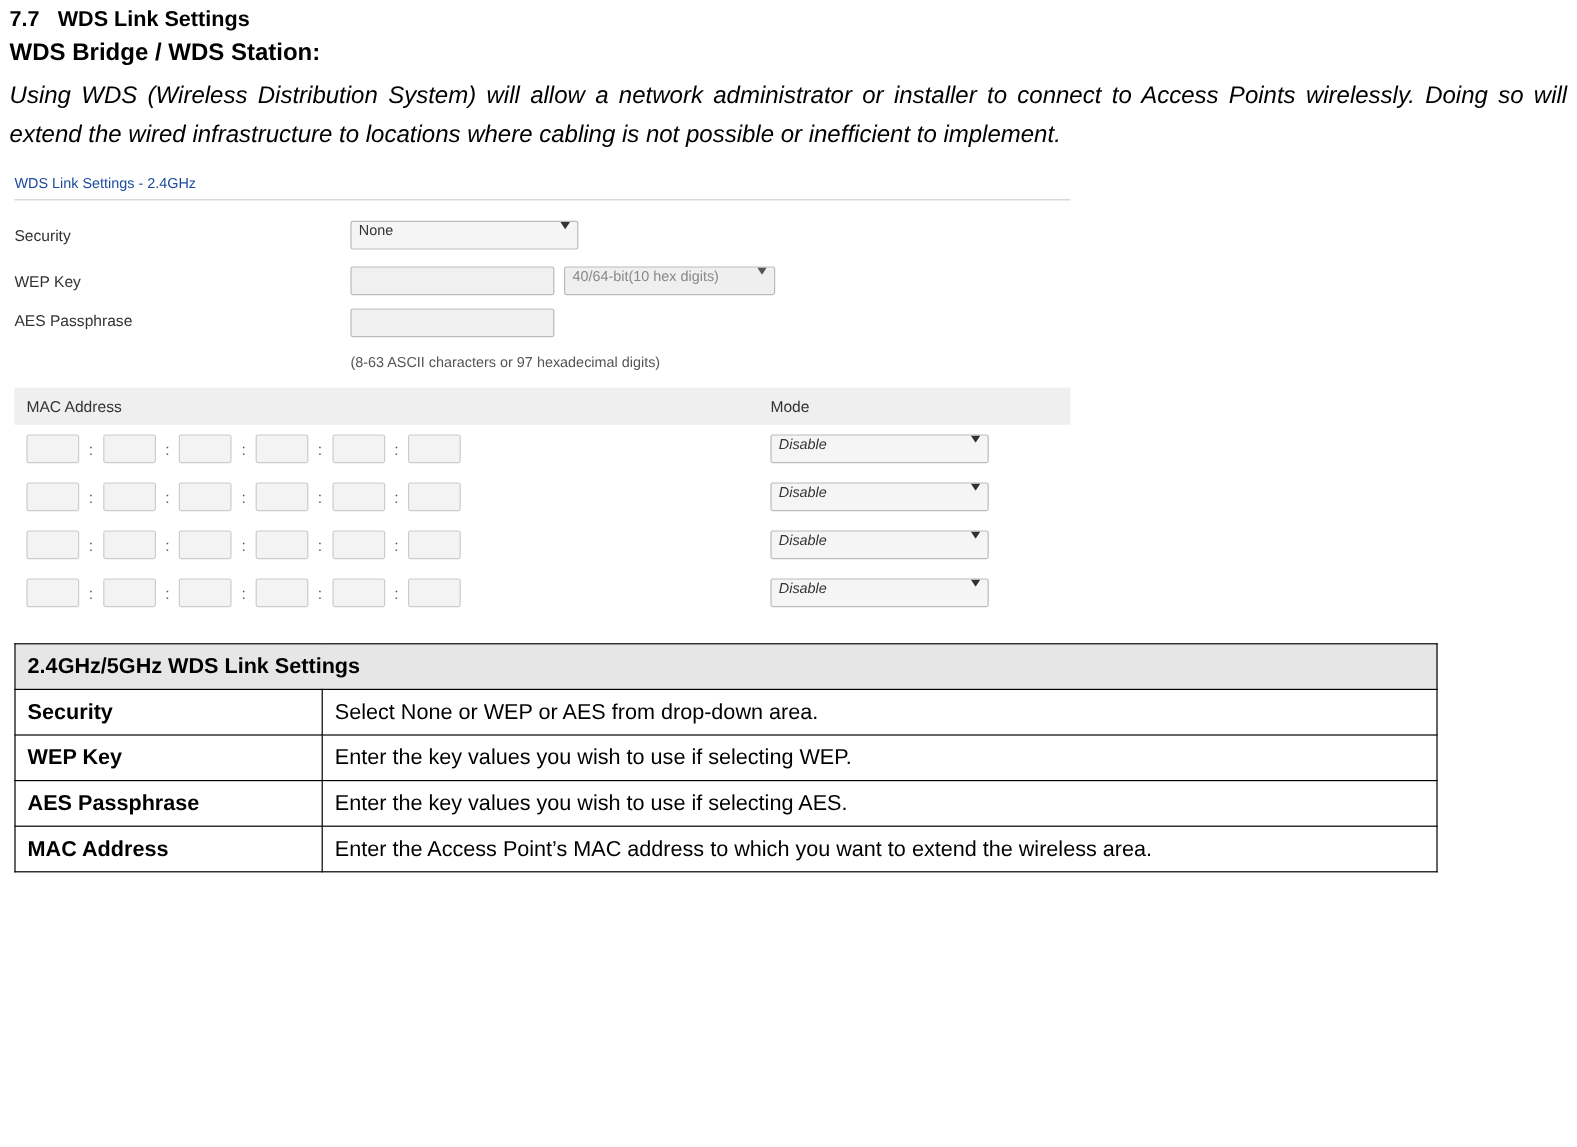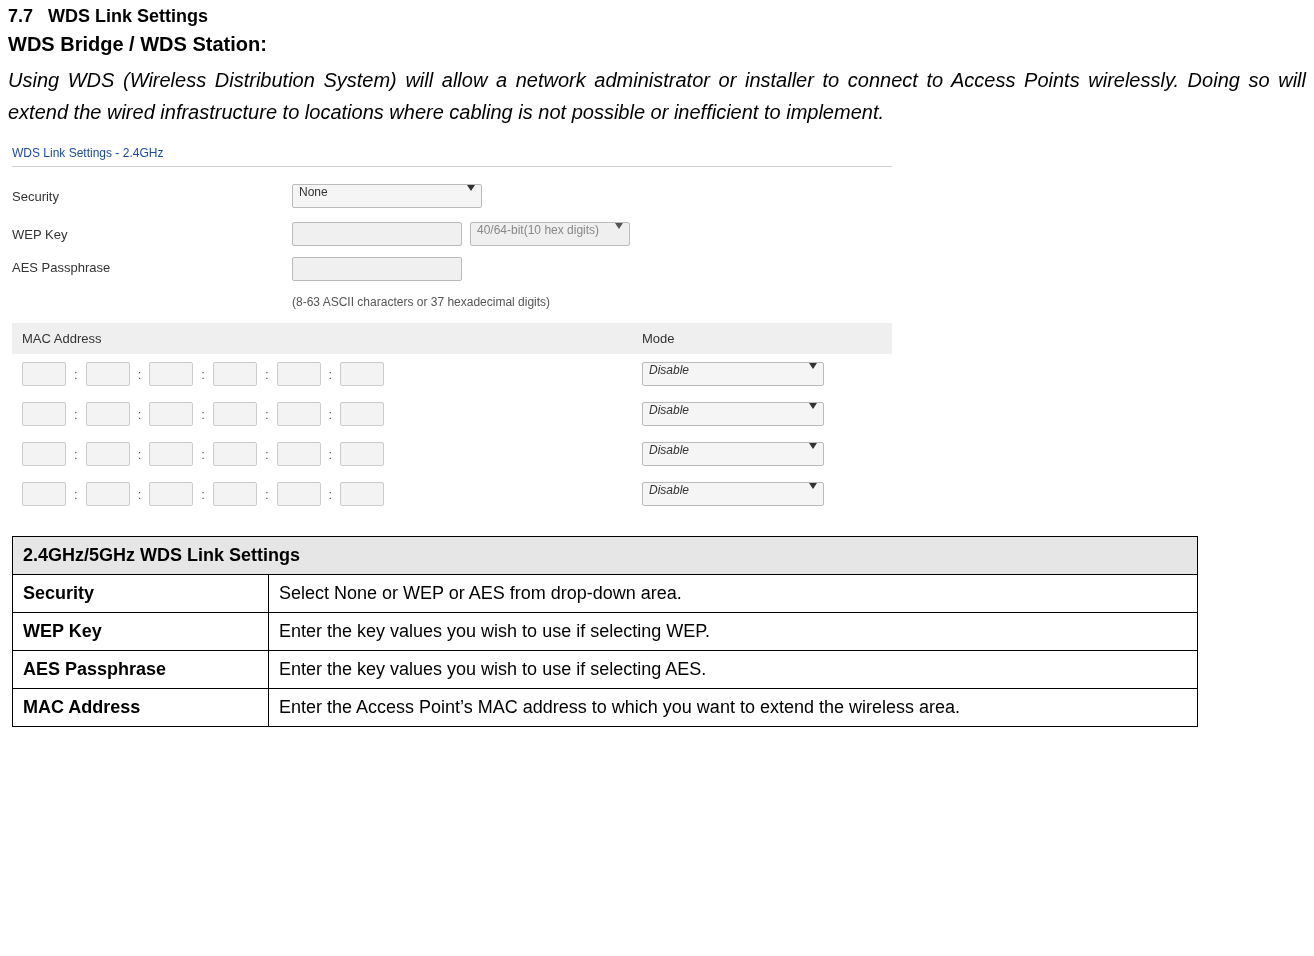--- a/index.html
+++ b/index.html
@@ -178,37 +178,37 @@
               <polygon points="0,0 8,0 4,6" fill="#333"></polygon>
             </svg>
         </span>
       </div>
     </div>
 
     <div class="panel-row">
       <div class="lbl">WEP Key</div>
       <div class="txt"></div>
       <div style="width:8px"></div>
-      <div class="sel disabled" style="width:160px">
+      <div class="sel disabled" style="width:176px">
         <span>40/64-bit(10 hex digits)</span>
         <span class="caret">
           <svg width="8" height="6">
               <polygon points="0,0 8,0 4,6" fill="#555"></polygon>
             </svg>
         </span>
       </div>
     </div>
 
     <div class="panel-row" style="align-items:flex-start">
       <div class="lbl" style="padding-top:3px">AES Passphrase</div>
       <div>
         <div class="txt"></div>
       </div>
     </div>
-    <div class="hint">(8-63 ASCII characters or 37 hexadecimal digits)</div>
+    <div class="hint">(8-63 ASCII characters or 97 hexadecimal digits)</div>
 
     <div class="mac-head">
       <div class="c1">MAC Address</div>
       <div>Mode</div>
     </div>
 
     <div id="mac-rows-container">
         <div class="mac-row">
           <div class="macs">
             <div class="oct"></div>

